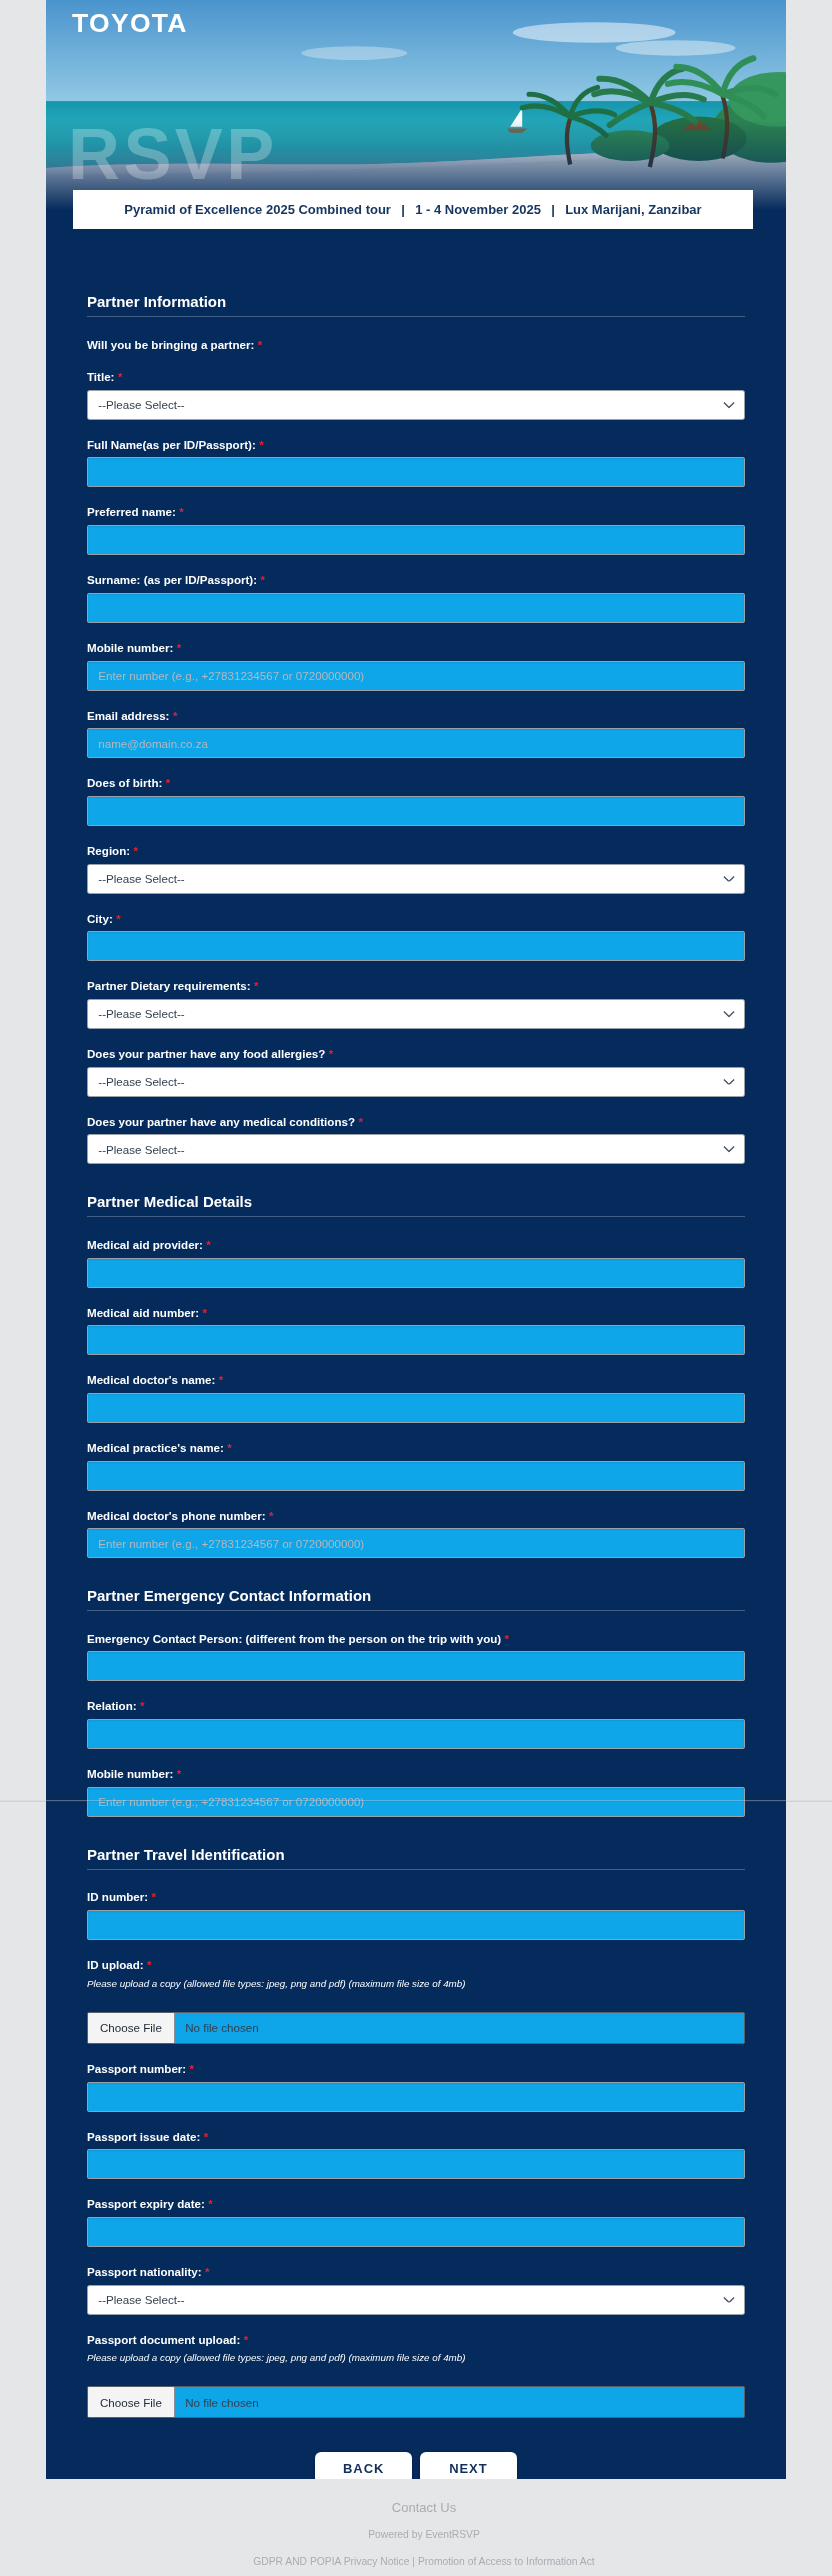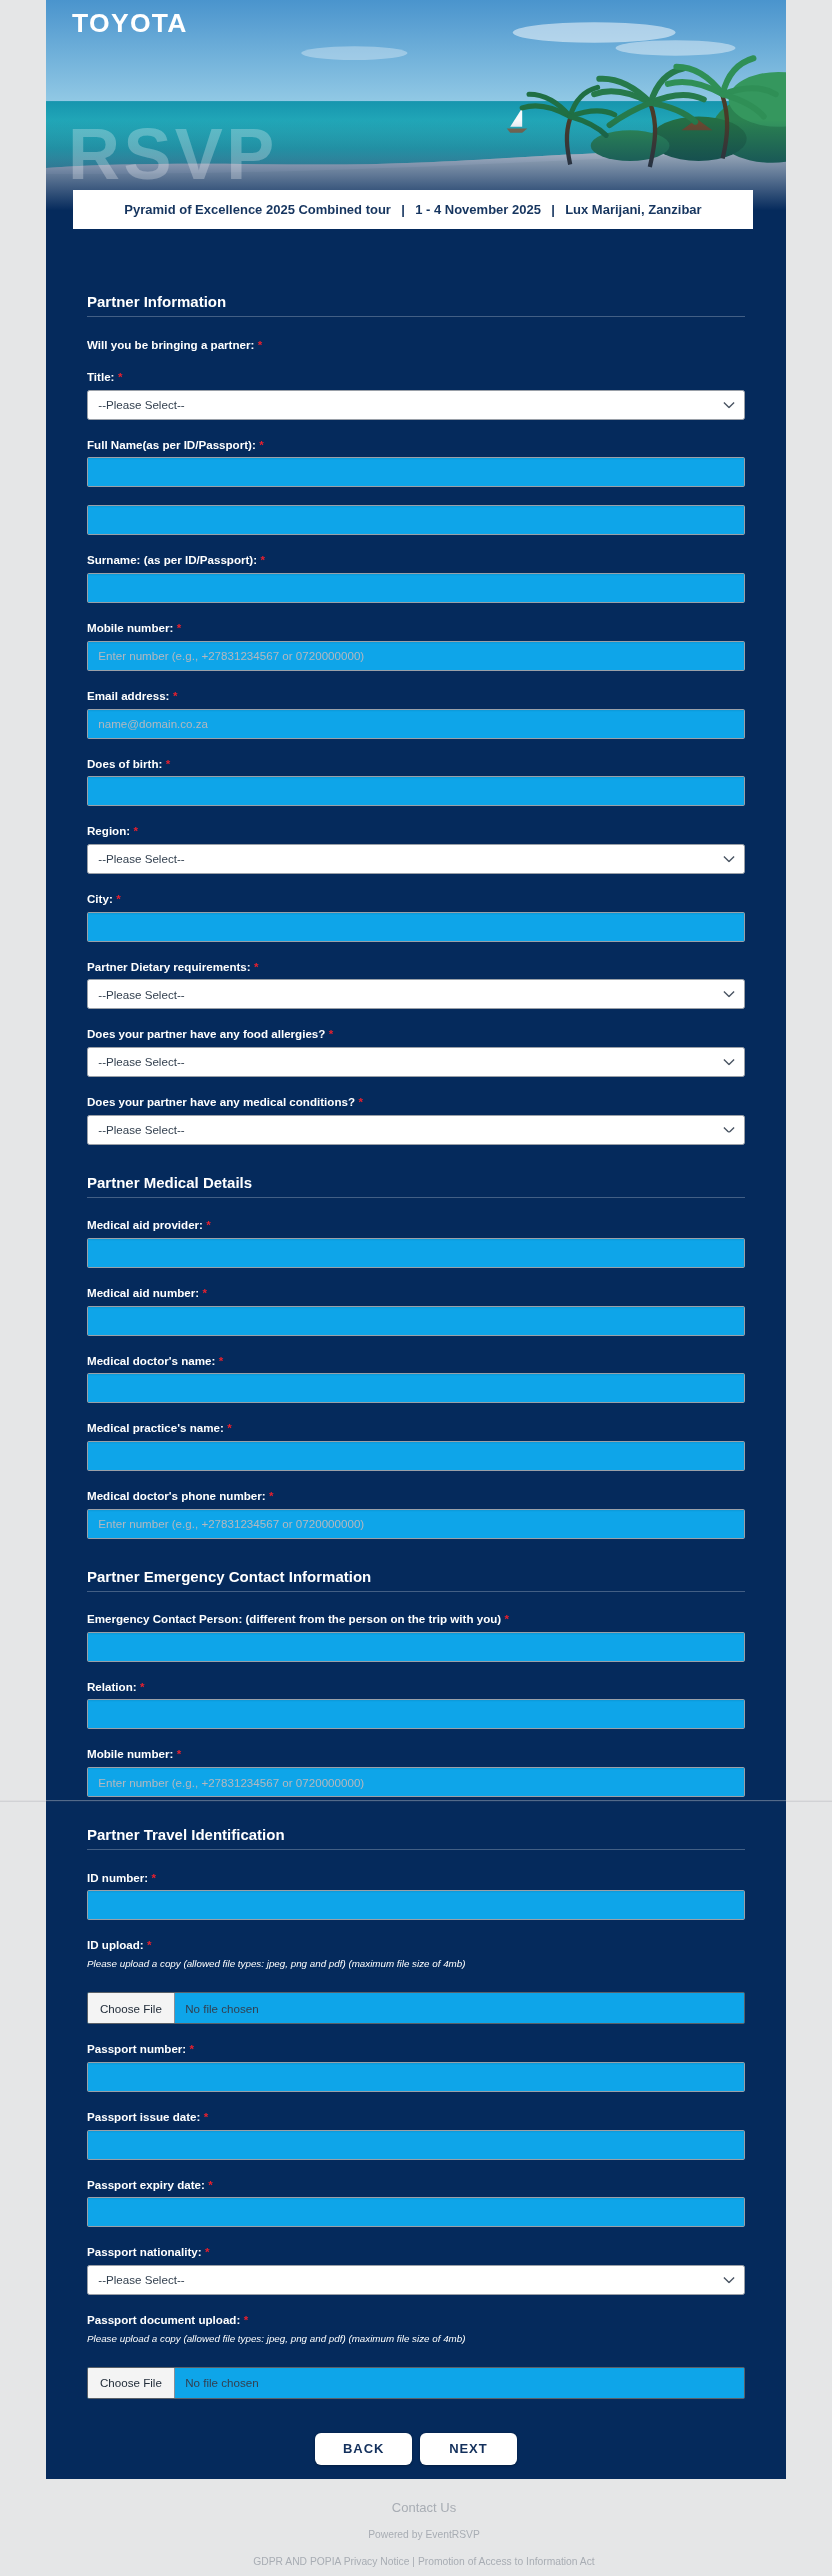--- a/index.html
+++ b/index.html
@@ -153,20 +153,21 @@
                     <path d="M1,1 L7,7 L13,1" fill="none" stroke="#4a5563" stroke-width="1.6"></path>
                   </svg>
                 </span>
               </div>
             </div>
             <div class="field">
               <label class="lbl"><span>Full Name(as per ID/Passport):</span><span class="req">*</span></label>
               <input class="txt" type="text" style="">
             </div>
             <div class="field">
+              <label class="lbl"><span>Preferred name:</span><span class="req">*</span></label>
               <input class="txt" type="text" style="">
             </div>
             <div class="field">
               <label class="lbl"><span>Surname: (as per ID/Passport):</span><span class="req">*</span></label>
               <input class="txt" type="text" style="">
             </div>
             <div class="field">
               <label class="lbl"><span>Mobile number:</span><span class="req">*</span></label>
               <input class="txt" type="text" placeholder="Enter number (e.g., +27831234567 or 0720000000)" style="">
             </div>

